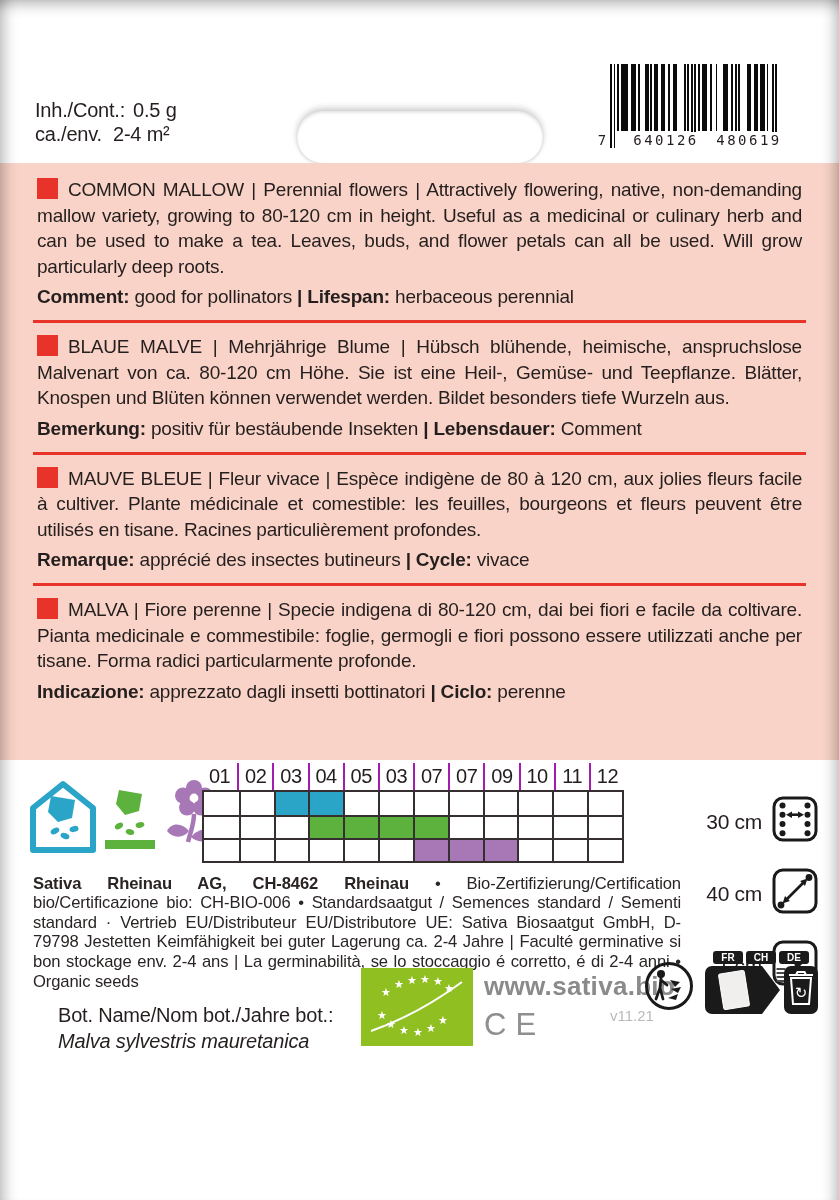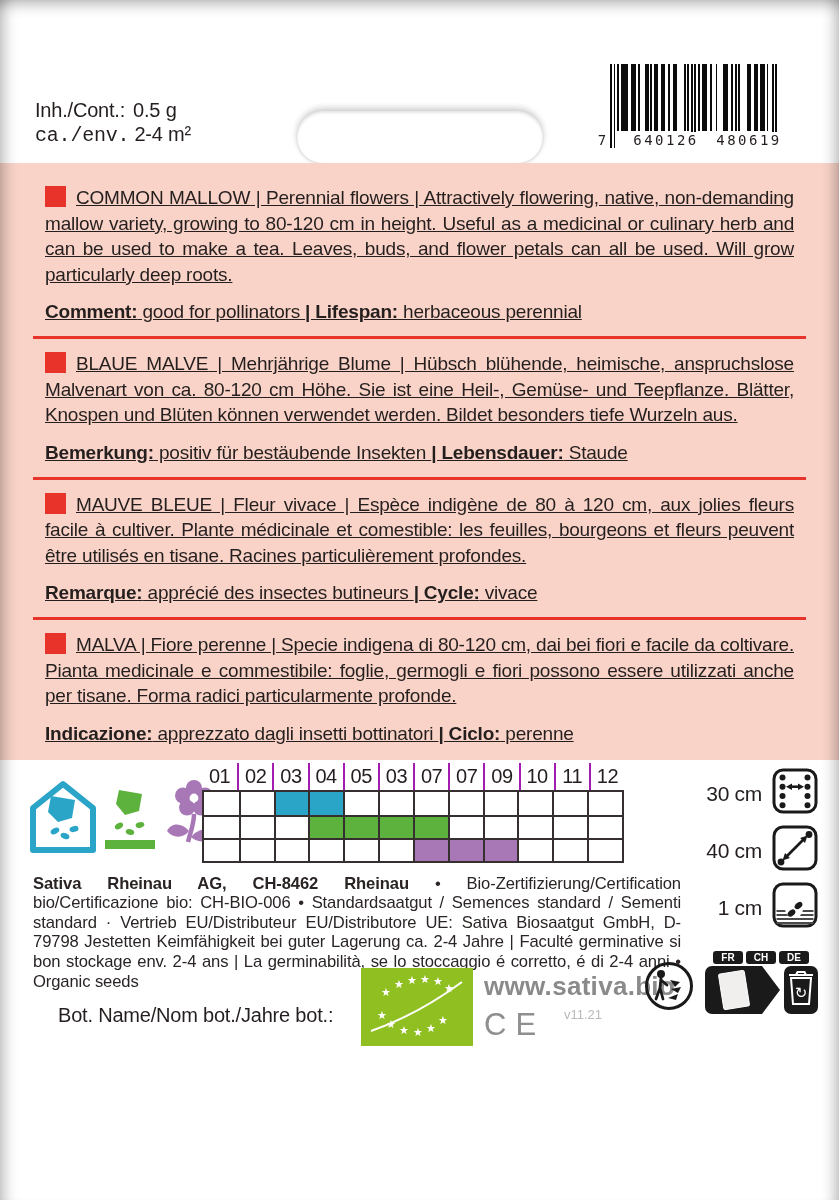--- a/index.html
+++ b/index.html
@@ -3,59 +3,59 @@
 <meta charset="utf-8">
 <style>
   html,body{margin:0;padding:0;background:#fff;}
   body{width:839px;height:1200px;position:relative;font-family:"Liberation Sans",sans-serif;color:#241f1e;overflow:hidden;}
   .page{position:absolute;inset:0;background:#fff;}
   .page::after{content:"";position:absolute;inset:0;z-index:60;pointer-events:none;
     box-shadow:inset 16px 0 14px -12px rgba(0,0,0,.28), inset -16px 0 14px -12px rgba(0,0,0,.28), inset 0 16px 14px -12px rgba(0,0,0,.30);}
   
   .top-info{position:absolute;left:35px;top:98px;font-size:20px;line-height:24px;letter-spacing:-.2px;}
   .top-info .lbl1{margin-right:8px;}
-  .top-info .lbl2{margin-right:5px;font-family:Liberation Mono, monospace;}
+  .top-info .lbl2{margin-right:11px;}
   
   .hang-slot{position:absolute;left:297px;top:111px;width:246px;height:52px;border-radius:26px;background:#fff;
     box-shadow:0 -3px 6px rgba(0,0,0,.20), 0 2px 3px rgba(0,0,0,.10), inset 0 2px 3px rgba(0,0,0,.10);}
   
   .barcode{position:absolute;left:596px;top:64px;width:200px;height:92px;}
   .bars{position:absolute;left:14px;top:0;width:167px;height:84px;}
   .bars .bar{position:absolute;top:0;background:#0b0b0b;}
   .bc-digit{position:absolute;font-family:"DejaVu Sans Mono",monospace;font-size:14px;letter-spacing:2.5px;top:68px;background:#fff;text-align:center;}
   .bc-prefix{left:0;width:12px;letter-spacing:0;}
   .bc-g1{left:34px;width:72px;}
   .bc-g2{left:117px;width:72px;}
   
   .pink-box{position:absolute;left:0;top:163px;width:839px;height:597px;background:#f9d3c7;box-sizing:border-box;padding:10px 33px 0;}
-  .section p{margin:12px;text-decoration:underline;}
+  .section p{margin:4px;}
   .section .body{font-size:19px;line-height:25.5px;text-align:justify;letter-spacing:-.2px;}
   .section .note{font-size:19px;line-height:25px;margin-top:5px;letter-spacing:-.2px;}
   .sq{display:inline-block;width:21px;height:21px;background:#e8332b;margin-right:10px;vertical-align:-3px;}
   .rule{height:3px;background:#e8332b;margin:11px 0;}
   
   .calendar-icons{position:absolute;left:30px;top:782px;display:flex;align-items:flex-end;gap:9px;height:76px;}
   .calendar{position:absolute;left:202px;top:763px;width:422px;}
   .cal-header{display:grid;grid-template-columns:repeat(12,1fr);height:27px;font-size:20px;letter-spacing:-.5px;}
   .cal-header .hc{display:flex;align-items:center;justify-content:center;border-left:2px solid #a21caf;}
   .cal-header .hc.first{border-left:none;}
   .cal-grid{display:grid;grid-template-columns:repeat(12,1fr);grid-auto-rows:23px;border:2px solid #35302f;background:#fff;}
   .cal-grid .cell{border-left:2px solid #35302f;border-top:2px solid #35302f;}
   .cal-grid .cell.c0{border-left:none;}
   .cal-grid .cell.r0{border-top:none;}
   
-  .spacing-list{position:absolute;left:688px;top:768px;width:130px;display:flex;flex-direction:column;gap:6px;}
+  .spacing-list{position:absolute;left:688px;top:796px;width:130px;display:flex;flex-direction:column;gap:21px;}
   .sp-item{display:flex;align-items:center;justify-content:flex-end;gap:10px;font-size:21px;letter-spacing:-.3px;}
   
   .company{position:absolute;left:33px;top:857px;width:648px;font-size:16.6px;line-height:19.6px;text-align:justify;letter-spacing:-.1px;color:#2a2524;}
   
   .eu-logo{position:absolute;left:361px;top:968px;}
   .website{position:absolute;left:484px;top:971px;font-size:26px;font-weight:bold;color:#8a8a8a;letter-spacing:.3px;}
   .ce{position:absolute;left:484px;top:999px;font-size:31px;color:#8f8f8f;letter-spacing:9px;margin-top:8px;}
-  .version{position:absolute;left:564px;top:1007px;font-size:13px;color:#b9b9b9;}
+  .version{position:absolute;left:610px;top:1007px;font-size:15px;color:#b9b9b9;}
   .triman{position:absolute;left:644px;top:961px;}
   .pack-badge{position:absolute;left:703px;top:951px;}
   .botanical{position:absolute;left:58px;top:1002px;font-size:20px;line-height:26px;letter-spacing:-.2px;}
   .botanical .name{font-style:italic;}
 </style>
 </head>
 <body>
 
 <div class="page">
 
@@ -107,21 +107,21 @@
   <div class="pink-box">
 
     <div class="section">
       <p class="body"><span class="sq"></span><span>COMMON MALLOW</span><span> | Perennial flowers | Attractively flowering, native, non-demanding mallow variety, growing to 80-120 cm in height. Useful as a medicinal or culinary herb and can be used to make a tea. Leaves, buds, and flower petals can all be used. Will grow particularly deep roots.</span></p>
       <p class="note"><b>Comment:</b><span> good for pollinators </span><b>| Lifespan:</b><span> herbaceous perennial</span></p>
     </div>
     <div class="rule"></div>
 
     <div class="section">
       <p class="body"><span class="sq"></span><span>BLAUE MALVE</span><span> | Mehrjährige Blume | Hübsch blühende, heimische, anspruchslose Malvenart von ca. 80-120 cm Höhe. Sie ist eine Heil-, Gemüse- und Teepflanze. Blätter, Knospen und Blüten können verwendet werden. Bildet besonders tiefe Wurzeln aus.</span></p>
-      <p class="note"><b>Bemerkung:</b><span> positiv für bestäubende Insekten </span><b>| Lebensdauer:</b><span> Staude</span></p>
+      <p class="note"><b>Bemerkung:</b><span> positiv für bestäubende Insekten </span><b>| Lebensdauer:</b><span> Comment</span></p>
     </div>
     <div class="rule"></div>
 
     <div class="section">
       <p class="body"><span class="sq"></span><span>MAUVE BLEUE</span><span> | Fleur vivace | Espèce indigène de 80 à 120 cm, aux jolies fleurs facile à cultiver. Plante médicinale et comestible: les feuilles, bourgeons et fleurs peuvent être utilisés en tisane. Racines particulièrement profondes.</span></p>
       <p class="note"><b>Remarque:</b><span> apprécié des insectes butineurs </span><b>| Cycle:</b><span> vivace</span></p>
     </div>
     <div class="rule"></div>
 
     <div class="section">
@@ -332,15 +332,16 @@
         <path d="M86 24 h24"></path>
         <path d="M93 24 l1.5 -3 h7 l1.5 3"></path>
         <path d="M88 27 h20 l-2 26 h-16 Z"></path>
       </g>
       <text x="98" y="47" fill="#fff" font-size="15" text-anchor="middle" font-family="DejaVu Sans, sans-serif">↻</text>
     </svg>
   </span>
 
   <div class="botanical">
     <div>Bot. Name/Nom bot./Jahre bot.:</div>
+    <div class="name">Malva sylvestris mauretanica</div>
   </div>
 
 </div>
 
 </body></html>

